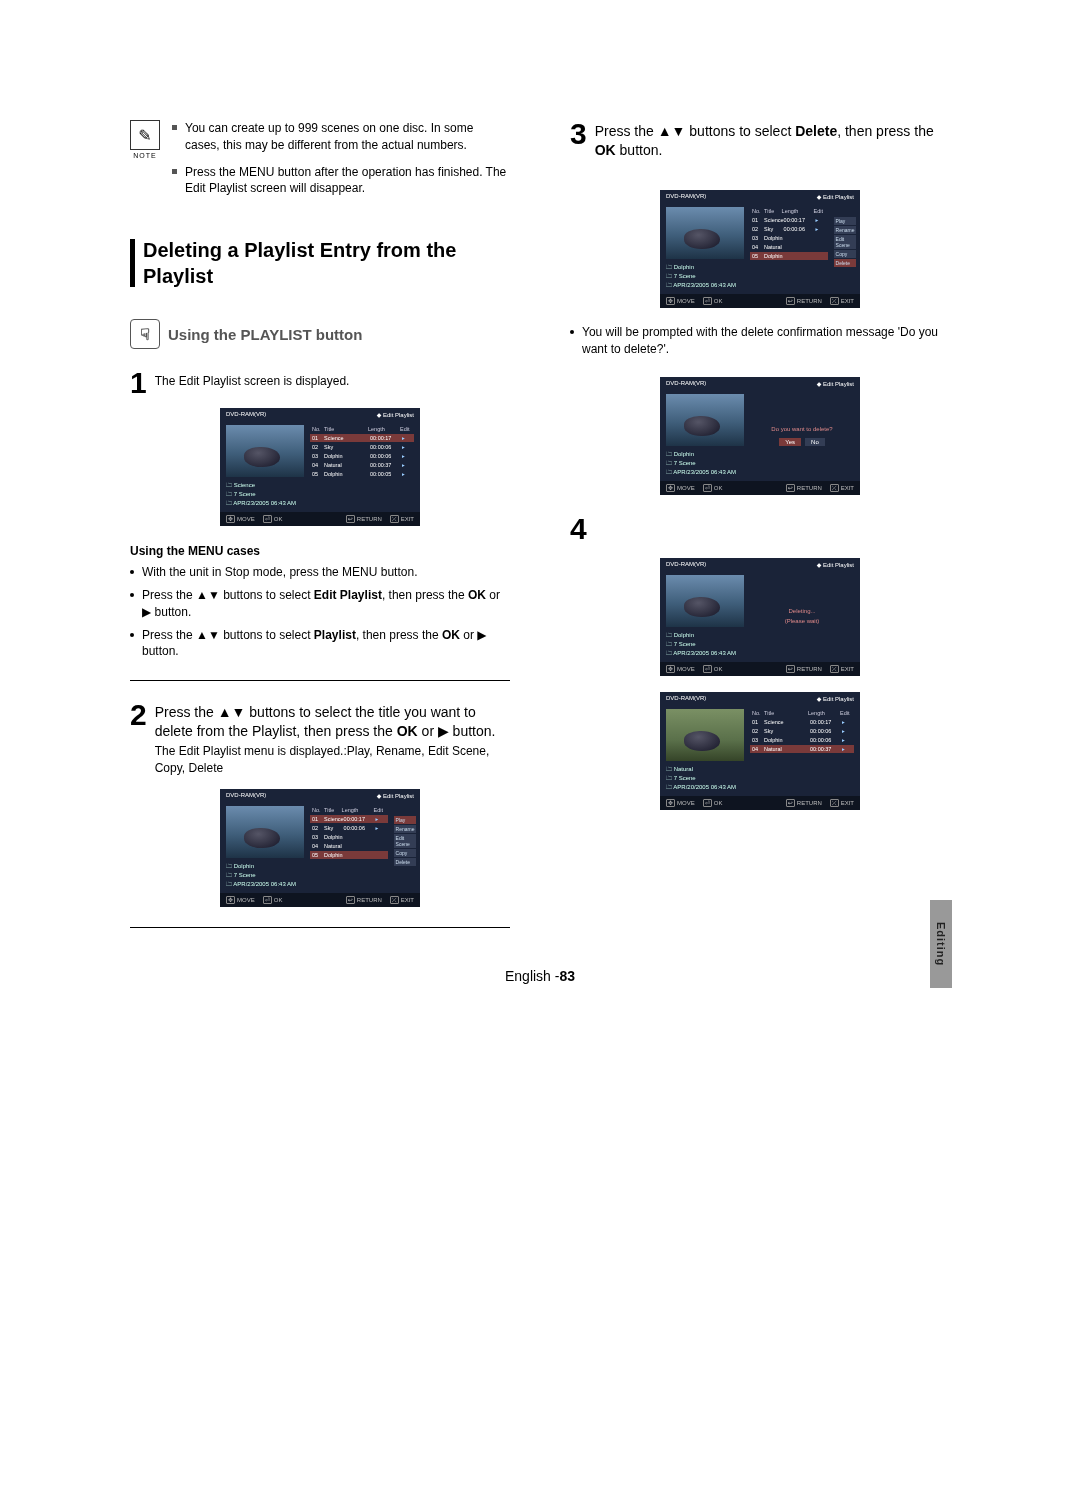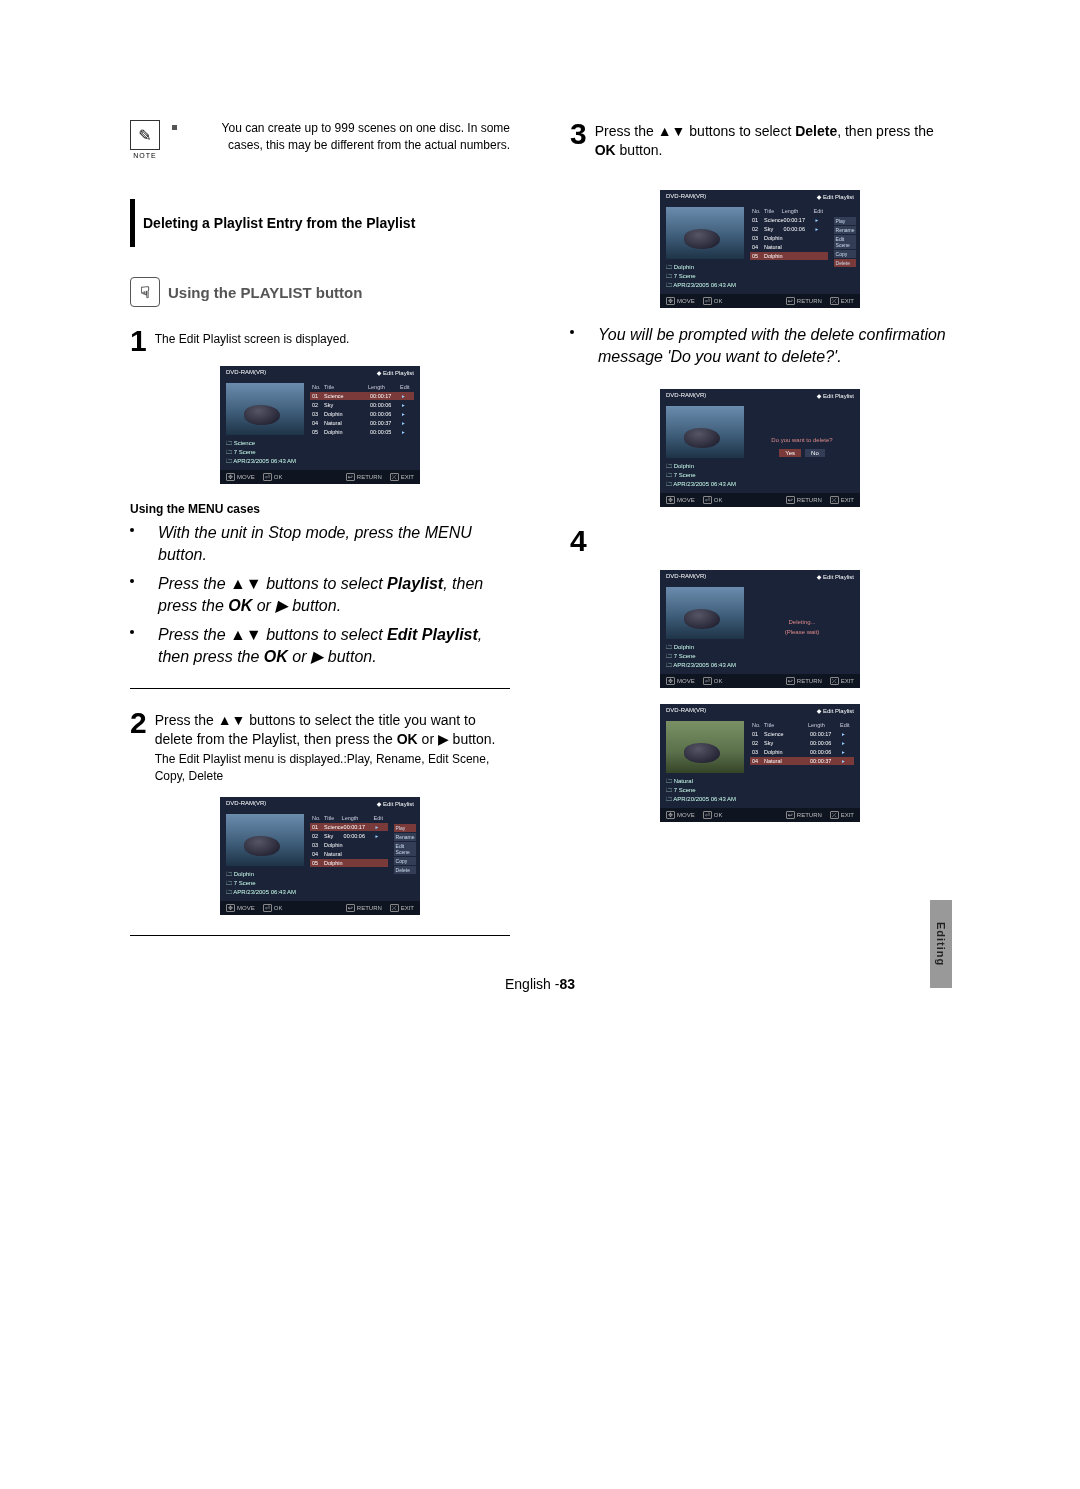--- a/index.html
+++ b/index.html
@@ -41,36 +41,35 @@
   .note-label {
     font-size: 7px;
     text-align: center;
     letter-spacing: 1px;
     margin-top: 2px;
   }
   .note-items {
     display: flex;
     flex-direction: column;
     gap: 10px;
-    text-align: right;
   }
   .note-item {
     display: flex;
     gap: 8px;
     font-size: 12px;
     line-height: 1.4;
   }
   .square-bullet {
     width: 5px; height: 5px; background: #555; flex-shrink: 0; margin-top: 5px;
   }
   .section-heading {
     display: flex;
     align-items: center;
     gap: 8px;
-    font-size: 14px;
+    font-size: 20px;
     font-weight: bold;
     line-height: 1.3;
     margin-bottom: 30px;
   }
   .heading-bar {
     width: 5px;
     height: 48px;
     background: #000;
     flex-shrink: 0;
   }
@@ -122,21 +121,21 @@
   .small-heading {
     font-weight: bold;
     font-size: 12px;
     margin-top: 18px;
     margin-bottom: 6px;
   }
   .bullets {
     display: flex; flex-direction: column; gap: 6px;
   }
   .bullet-item {
-    display: flex; gap: 24px; font-size: 16px; line-height: 1.4; font-style: italic;
+    display: flex; gap: 8px; font-size: 12px; line-height: 1.4;
   }
   .dot {
     width: 4px; height: 4px; border-radius: 50%; background: #000; flex-shrink: 0; margin-top: 6px;
   }
   hr.sep {
     border: none;
     border-top: 1px solid #000;
     margin: 20px 0;
   }
   
@@ -305,20 +304,24 @@
       <div class="note-block">
         <div>
           <div class="note-icon">✎</div>
           <div class="note-label">NOTE</div>
         </div>
         <div class="note-items">
           <div class="note-item">
               <div class="square-bullet"></div>
               <span>You can create up to 999 scenes on one disc. In some cases, this may be different from the actual numbers.</span>
             </div>
+          <div class="note-item">
+              <div class="square-bullet"></div>
+              <span>Press the MENU button after the operation has finished. The Edit Playlist screen will disappear.</span>
+            </div>
         </div>
       </div>
 
       <div class="section-heading">
         <div class="heading-bar"></div>
         <span>Deleting a Playlist Entry from the Playlist</span>
       </div>
 
       <div class="subheading">
         <div class="hand-icon">☟</div>
@@ -406,25 +409,25 @@
       </div>
 
       <div class="small-heading">Using the MENU cases</div>
       <div class="bullets">
         <div class="bullet-item">
             <div class="dot"></div>
             <span>With the unit in Stop mode, press the MENU button.</span>
           </div>
         <div class="bullet-item">
             <div class="dot"></div>
-          <span><span>Press the </span><span class="tri">▲▼</span><span> buttons to select </span><strong class="b">Playlist</strong><span>, then press the </span><strong class="b">OK</strong><span> or </span><span class="tri">▶</span><span> button.</span></span>
+          <span><span>Press the </span><span class="tri">▲▼</span><span> buttons to select </span><strong class="b">Edit Playlist</strong><span>, then press the </span><strong class="b">OK</strong><span> or </span><span class="tri">▶</span><span> button.</span></span>
         </div>
         <div class="bullet-item">
             <div class="dot"></div>
-          <span><span>Press the </span><span class="tri">▲▼</span><span> buttons to select </span><strong class="b">Edit Playlist</strong><span>, then press the </span><strong class="b">OK</strong><span> or </span><span class="tri">▶</span><span> button.</span></span>
+          <span><span>Press the </span><span class="tri">▲▼</span><span> buttons to select </span><strong class="b">Playlist</strong><span>, then press the </span><strong class="b">OK</strong><span> or </span><span class="tri">▶</span><span> button.</span></span>
         </div>
       </div>
 
       <hr class="sep">
 
       <div class="step">
         <div class="step-num">2</div>
         <div class="step-body">
           <div class="step-instruction">
             <span>Press the </span><span class="tri">▲▼</span><span> buttons to select the title you want to delete from the Playlist, then press the </span><strong class="b">OK</strong><span> or </span><span class="tri">▶</span><span> button.</span>

